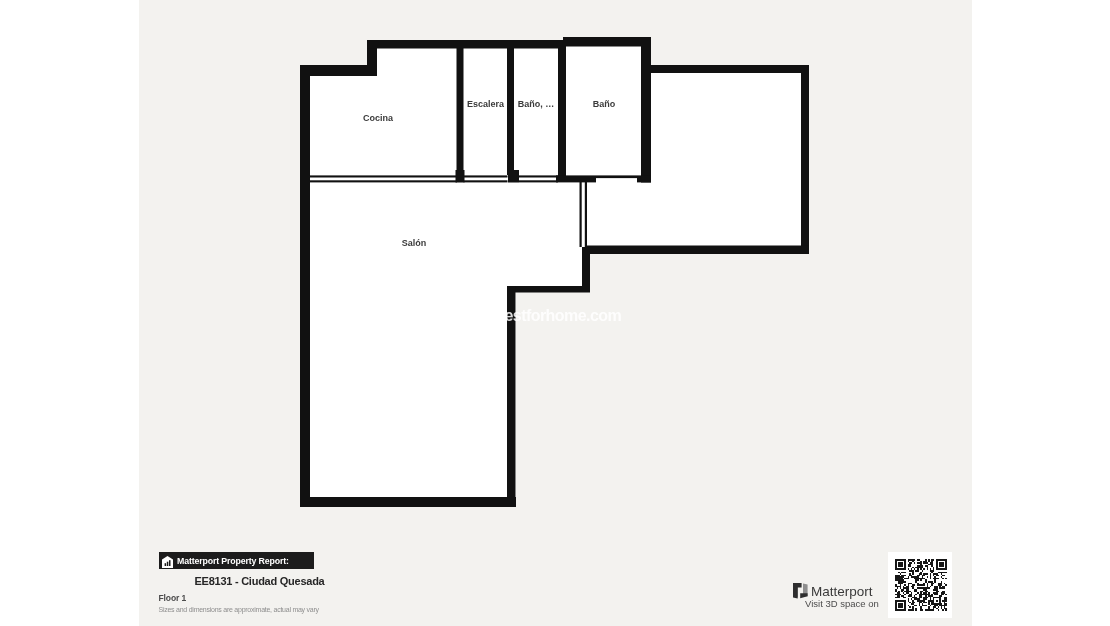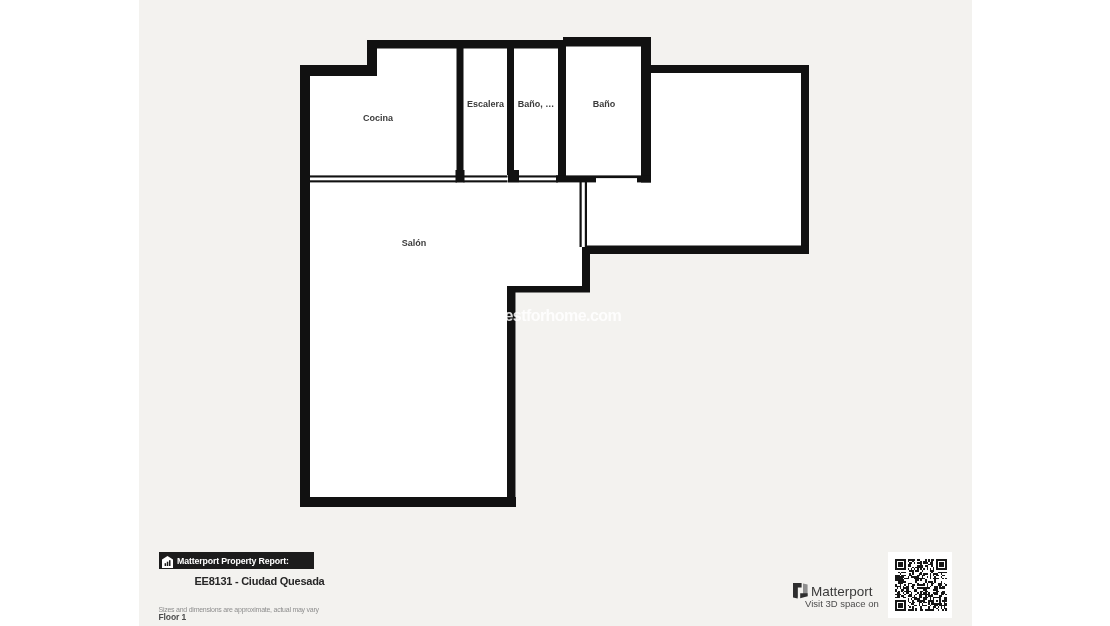--- a/index.html
+++ b/index.html
@@ -102,21 +102,21 @@
   <polygon points="5.5,0 11,3.4 11,12 0,12 0,3.4" fill="#ffffff"></polygon>
   <rect x="2.6" y="7.2" width="1.5" height="2.8" fill="#1c1c1c"></rect>
   <rect x="4.8" y="5.7" width="1.5" height="4.3" fill="#1c1c1c"></rect>
   <rect x="7" y="4.2" width="1.5" height="5.8" fill="#1c1c1c"></rect>
 </svg>
 
 <div class="abs" style="left:177px;top:555.8px;font-size:8.8px;font-weight:bold;color:#ffffff;letter-spacing:-0.15px;">Matterport Property Report:</div>
 
 <div class="abs" style="left:158.5px;top:575px;font-size:11px;font-weight:bold;color:#262626;letter-spacing:-0.25px;margin-left:36px;">EE8131 - Ciudad Quesada</div>
 
-<div class="abs" style="left:158.5px;top:592.8px;font-size:8.5px;font-weight:bold;color:#4c4c4c;letter-spacing:-0.1px;margin-top:19px;">Floor 1</div>
+<div class="abs" style="left:158.5px;top:592.8px;font-size:8.5px;font-weight:bold;color:#4c4c4c;letter-spacing:-0.1px;">Floor 1</div>
 
 <div class="abs" style="left:158.5px;top:605.8px;font-size:7px;color:#8e8e8e;letter-spacing:-0.25px;">Sizes and dimensions are approximate, actual may vary</div>
 
 <div class="abs" style="left:805px;top:569.5px;width:73px;font-size:9.5px;color:#4c4c4c;white-space:nowrap;margin-top:28px;">Visit 3D space on</div>
 
 <svg class="abs" style="left:792.5px;top:582.5px;" width="15" height="16" viewBox="0 0 15 16">
   <polygon points="0,0 4.6,0 4.6,15.5 0,14.6" fill="#2e2e2e"></polygon>
   <polygon points="0,0 8.6,0 8.6,4.4 4.6,4.4 4.6,15.5" fill="#2e2e2e"></polygon>
   <polygon points="10,0.6 14.6,1.6 14.6,13.2 10,13.2" fill="#8f8f8f"></polygon>
   <polygon points="7.2,10.2 14.6,10.2 14.6,13.2 7.2,15.2" fill="#2e2e2e"></polygon>

